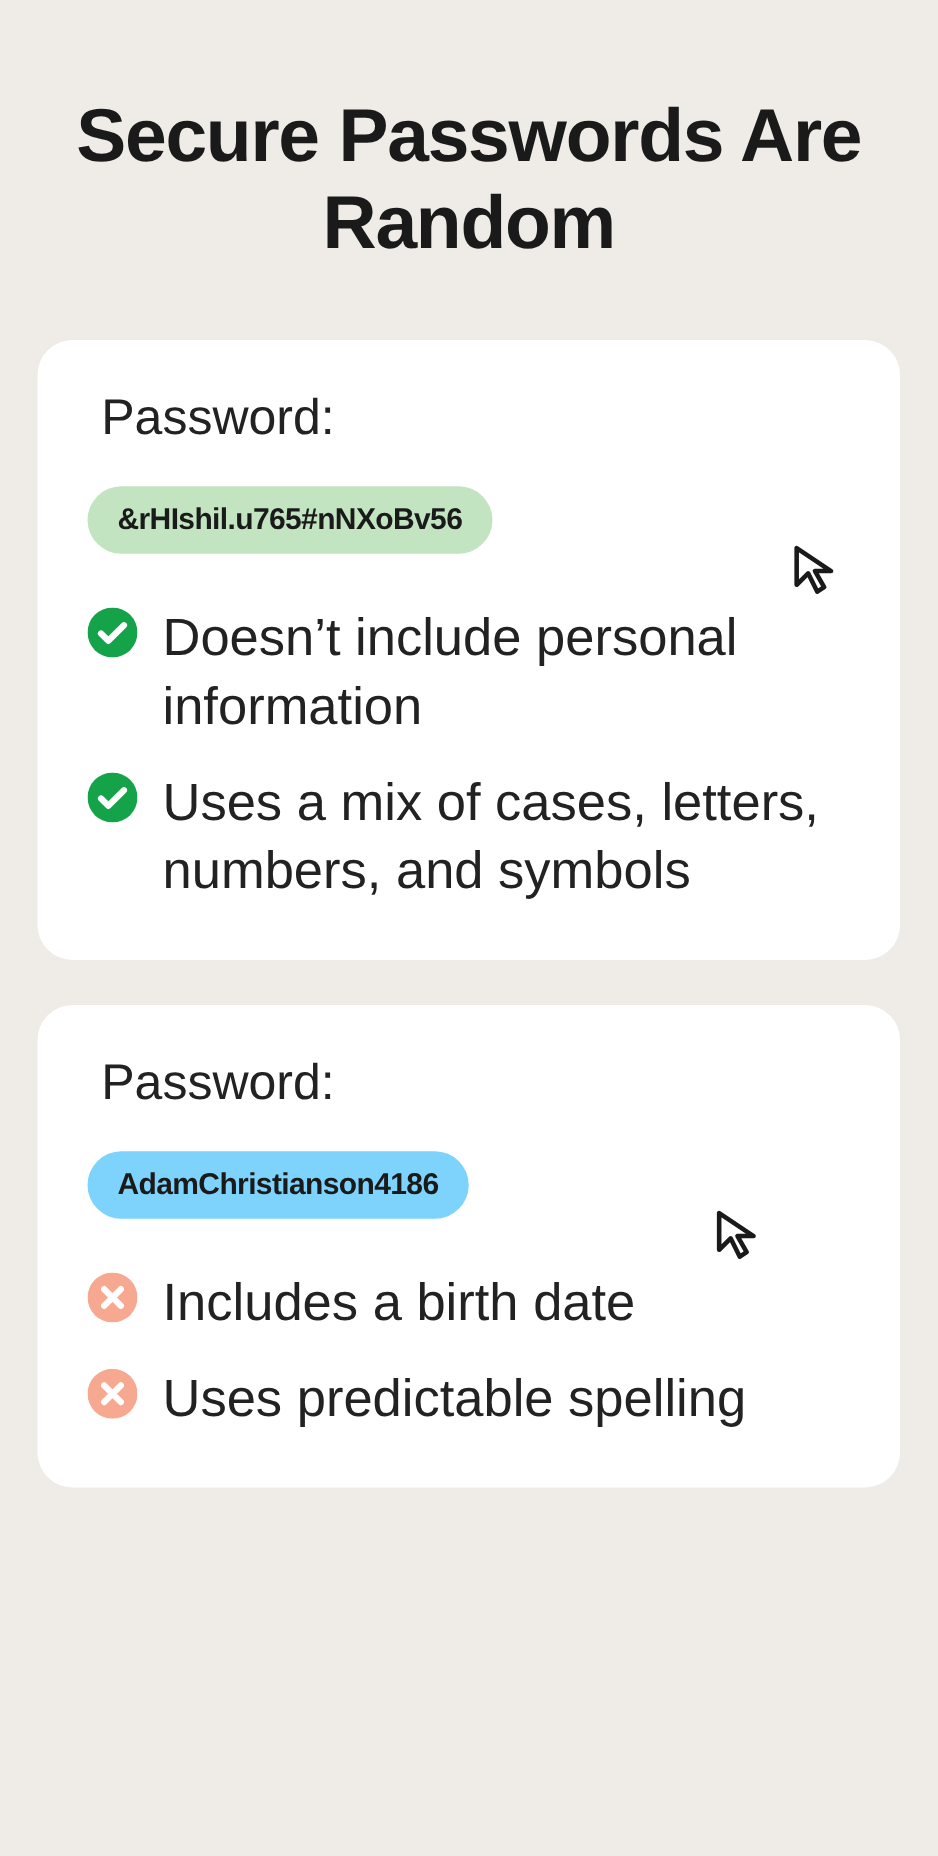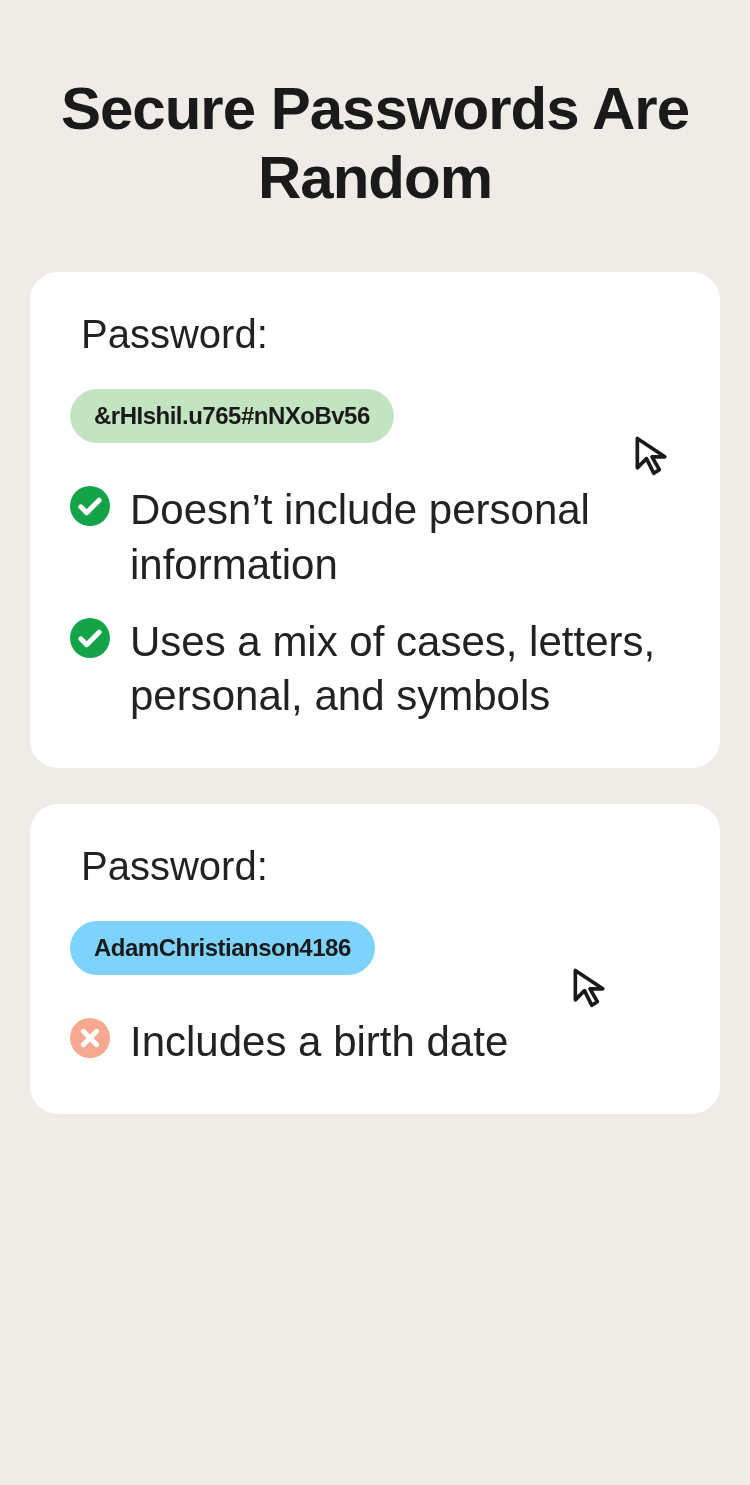--- a/index.html
+++ b/index.html
@@ -101,21 +101,21 @@
       </span>
       <span class="bullet-text">Doesn’t include personal information</span>
     </li>
     <li>
       <span class="bullet-icon">
         <svg viewBox="0 0 24 24" width="40" height="40">
           <circle cx="12" cy="12" r="12" fill="#15a34a"></circle>
           <path d="M6.5 12.5 L10 16 L17.5 8.5" fill="none" stroke="#fff" stroke-width="3" stroke-linecap="round" stroke-linejoin="round"></path>
         </svg>
       </span>
-      <span class="bullet-text">Uses a mix of cases, letters, personal, and symbols</span>
+      <span class="bullet-text">Uses a mix of cases, letters, numbers, and symbols</span>
     </li>
   </ul>
 </div>
 
 <div class="card">
   <div class="pw-label">Password:</div>
   <div class="pw-row">
     <span class="pw-pill pill-bad">AdamChristianson4186</span>
     <span class="cursor cursor-bad">
       <svg viewBox="0 0 24 24" width="44" height="44">
@@ -126,14 +126,23 @@
   <ul class="bullets">
     <li>
       <span class="bullet-icon">
         <svg viewBox="0 0 24 24" width="40" height="40">
           <circle cx="12" cy="12" r="12" fill="#f6a990"></circle>
           <path d="M8 8 L16 16 M16 8 L8 16" fill="none" stroke="#fff" stroke-width="3" stroke-linecap="round"></path>
         </svg>
       </span>
       <span class="bullet-text">Includes a birth date</span>
     </li>
+    <li>
+      <span class="bullet-icon">
+        <svg viewBox="0 0 24 24" width="40" height="40">
+          <circle cx="12" cy="12" r="12" fill="#f6a990"></circle>
+          <path d="M8 8 L16 16 M16 8 L8 16" fill="none" stroke="#fff" stroke-width="3" stroke-linecap="round"></path>
+        </svg>
+      </span>
+      <span class="bullet-text">Uses predictable spelling</span>
+    </li>
   </ul>
 </div>
 
 </body></html>

